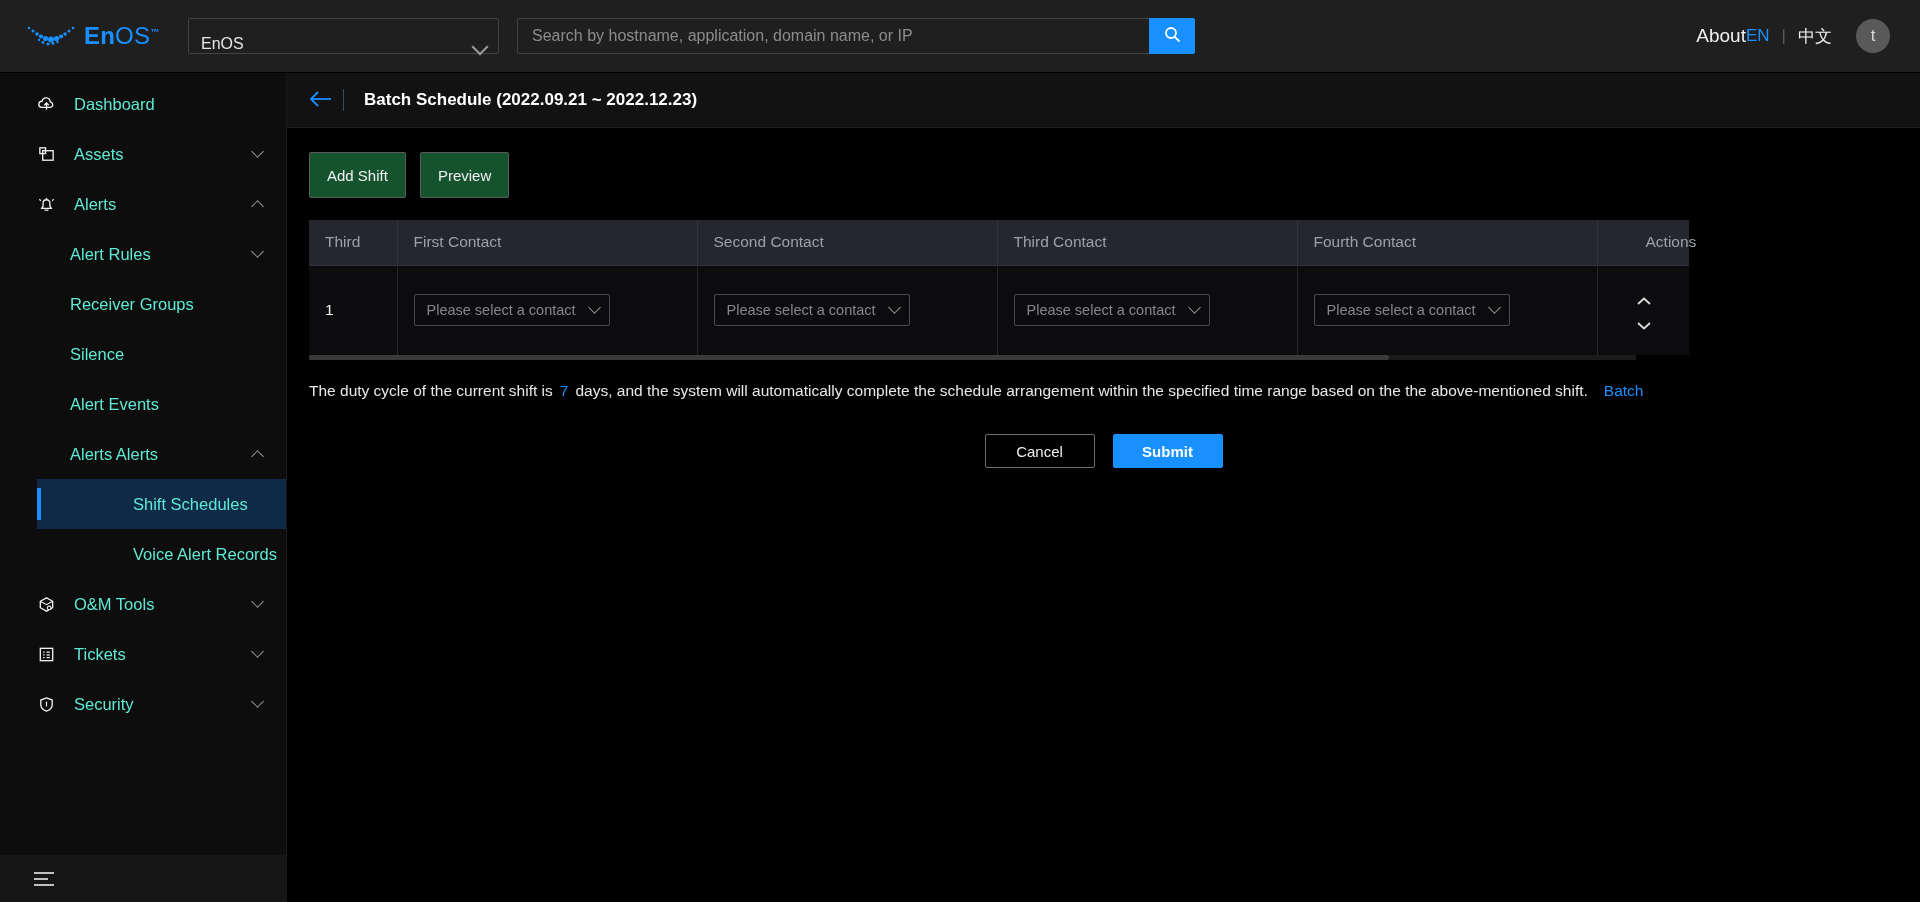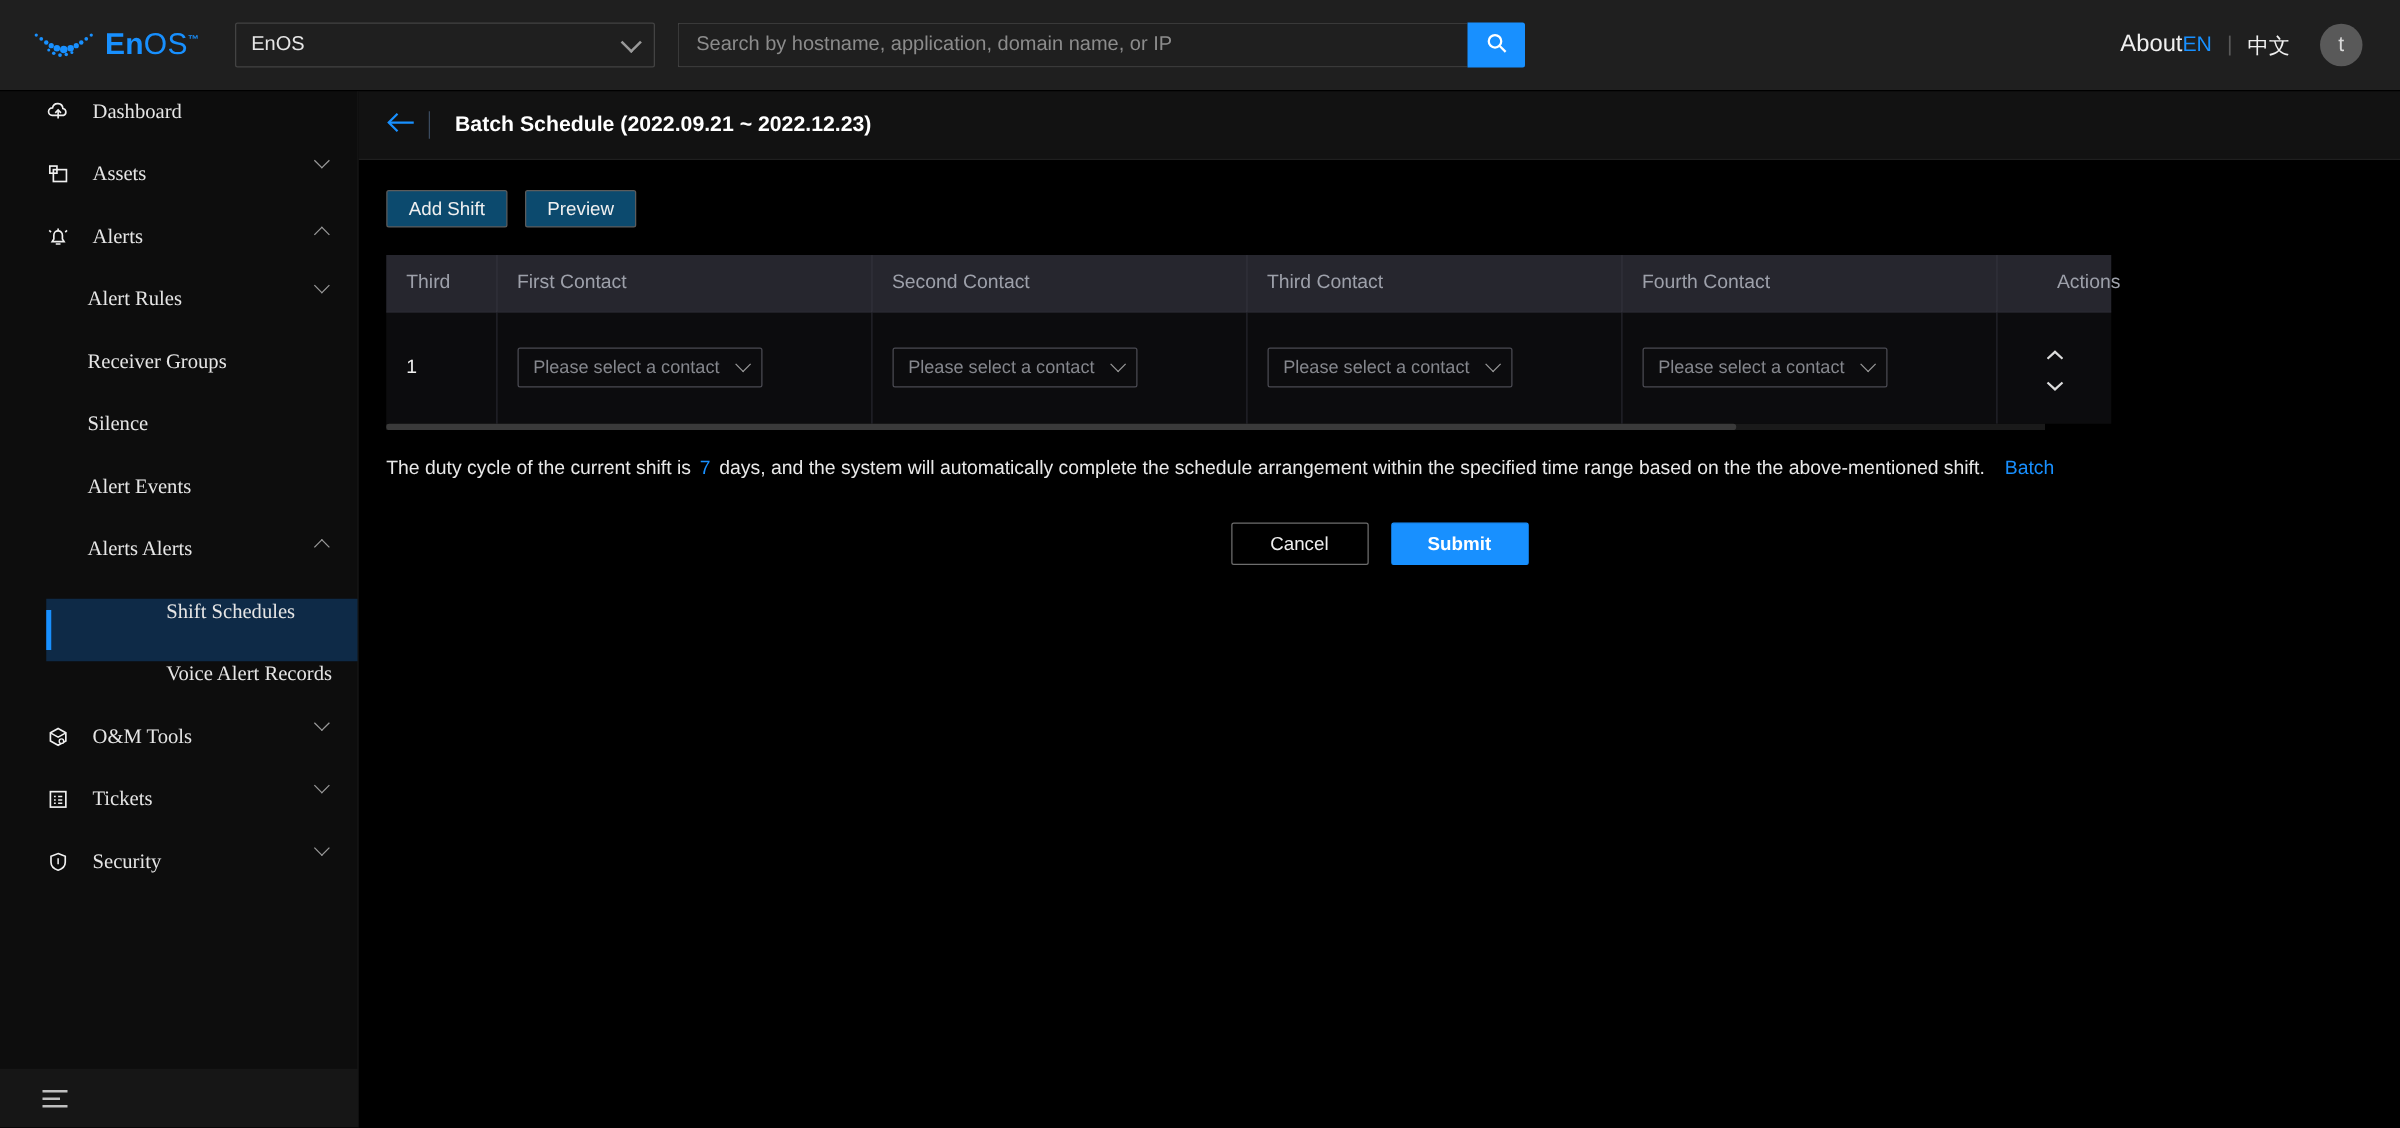--- a/index.html
+++ b/index.html
@@ -20,23 +20,23 @@
   }
   .brand { display:flex; align-items:center; margin-left: 26px; width: 150px; }
   .brand-mark { width: 52px; height: 26px; position: relative; }
   .brand-mark svg { display:block; }
   .brand-text { font-size: 24px; font-weight: bold; letter-spacing: .2px; margin-left: 6px; }
   .brand-en { color: #1890ff; }
   .brand-os { color: #1890ff; font-weight: 400; }
   .brand-tm { font-size: 9px; color:#1890ff; vertical-align: super; }
 
   .app-select {
-    margin-left: 12px; width: 336px; height: 36px;
+    margin-left: 12px; width: 311px; height: 36px;
     background: #1f1f1f; border: 1px solid #434343; border-radius: 2px;
-    display: flex; align-items: center; justify-content: space-between;
+    display: flex; align-items: flex-end; justify-content: space-between;
     padding: 0 12px; color: #e6e6e6; font-size: 16px;
   }
   .chev { width: 12px; height: 12px; border-right: 2px solid #9a9a9a; border-bottom: 2px solid #9a9a9a; transform: rotate(45deg); margin-top:-5px; }
   .chev.up { transform: rotate(-135deg); margin-top: 4px; }
   .chev.sm { width: 9px; height: 9px; border-width: 1.6px; }
 
   .searchwrap { margin-left: 18px; display:flex; align-items:center; }
   .searchbox {
     width: 632px; height: 36px; background: #1f1f1f;
     border: 1px solid #434343; border-right: none; border-radius: 2px 0 0 2px;
@@ -60,22 +60,22 @@
     margin-left: 24px; cursor: pointer;
   }
 
   
   .sidebar {
     position: absolute; left: 0; top: 73px; width: 287px; height: 829px;
     background: #0d0d0d; border-right: 1px solid #1a1a1a;
   }
   .nav { padding-top: 6px; }
   .nav-item {
-    display:flex; height: 50px; padding-left: 36px; padding-right: 24px;
-    color: #e5e5e5; font-size: 16.5px; cursor: pointer; position: relative; font-family: Liberation Serif, serif;
+    display:flex; align-items:center; height: 50px; padding-left: 36px; padding-right: 24px;
+    color: #5eead4; font-size: 16.5px; cursor: pointer; position: relative;
   }
   .nav-item .ico { width: 20px; height: 20px; margin-right: 18px; display:flex; align-items:center; justify-content:center; }
   .nav-item .lbl { flex: 1; white-space: nowrap; }
   .nav-sub { padding-left: 70px; font-size: 16.5px; }
   .nav-sub2 { padding-left: 96px; font-size: 16.5px; margin-left: 37px; }
   .nav-item.active { background: #0e2a47; }
   .nav-item.active::before {
     content:''; position:absolute; left: 0; top: 9px; width: 4px; height: 32px; background:#1890ff;
   }
   .arrow { margin-left: auto; }
@@ -96,21 +96,21 @@
     height: 55px; background: #121212; display:flex; align-items:center; padding-left: 22px;
     border-bottom: 1px solid #1f1f1f;
   }
   .back-arrow { color:#1890ff; font-size: 24px; line-height: 1; cursor:pointer; width: 26px; }
   .head-div { width: 1px; height: 22px; background: #3a4a5e; margin: 0 20px 0 8px; }
   .page-title { color:#ffffff; font-size: 17px; font-weight: bold; }
 
   .content { padding: 24px 22px 0 22px; }
   .btn-row { display:flex; gap: 14px; margin-bottom: 22px; }
   .btn {
-    height: 30px; padding: 0 17px; background:#0c4a6e; border:1px solid #5c5c5c; border-radius:2px;
+    height: 46px; padding: 0 17px; background:#14532d; border:1px solid #5c5c5c; border-radius:2px;
     color:#f0f0f0; font-size: 15px; cursor:pointer; font-family:"Liberation Sans", sans-serif;
   }
 
   .tbl-wrap { width: 1327px; position: relative; }
   table.shift { border-collapse: collapse; width: 1327px; table-layout: fixed; }
   table.shift th {
     background: #26262e; color:#9da0aa; font-weight: normal; font-size: 15.5px;
     text-align: left; height: 45px; padding: 0 16px; border-right: 1px solid #33333d;
     border-bottom: 1px solid #33333d;
   }

